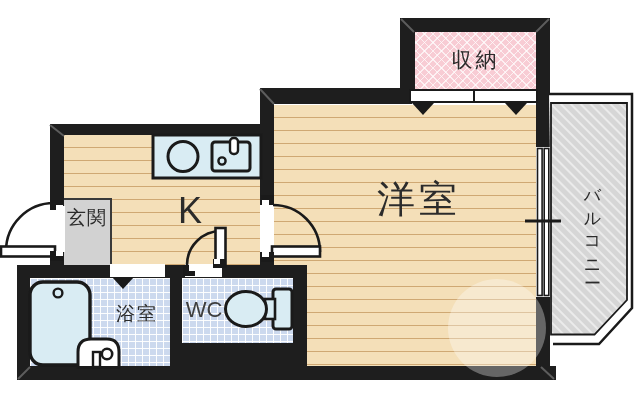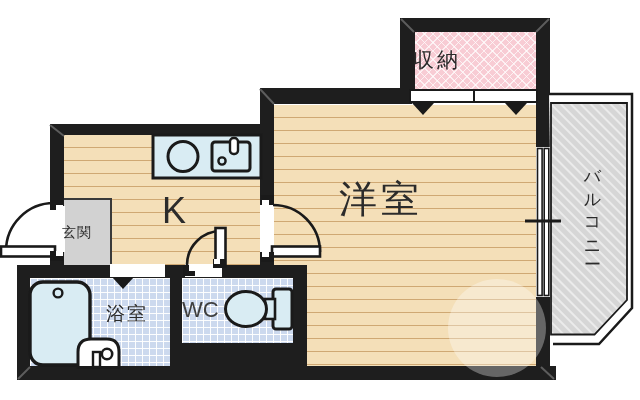--- a/index.html
+++ b/index.html
@@ -25,21 +25,21 @@
     background-image:
       repeating-linear-gradient(45deg,rgba(255,255,255,.7) 0,rgba(255,255,255,.7) 1px,transparent 1px,transparent 6px),
       repeating-linear-gradient(-45deg,rgba(255,255,255,.7) 0,rgba(255,255,255,.7) 1px,transparent 1px,transparent 6px);
   }
   .genkan{
     position:absolute;background:var(--entrance_gray,#d2d2d2);
     border-top:2px solid #3a3a3a;border-right:2px solid #3a3a3a;
   }
   .label{
     position:absolute;color:var(--text_dark,#2b2b2b);
-    text-align:left;line-height:1.1;white-space:nowrap;
+    text-align:center;line-height:1.1;white-space:nowrap;
   }
   #svg-overlay{position:absolute;left:0;top:0;pointer-events:none;}
 </style>
 </head>
 <body>
 
 <div id="plan">
 
   <div class="pink" style="left:415px;top:32px;width:121px;height:61px;"></div>
   <div class="floor-tan" style="left:274px;top:105px;width:262px;height:261px;"></div>
@@ -175,21 +175,21 @@
 
     <circle cx="497" cy="328" r="49" fill="rgba(255,255,255,0.32)"></circle>
   </svg>
 
   <div class="label" style="left:413px;top:48px;width:125px;font-size:21px;letter-spacing:3px;">収納</div>
 
   <div class="label" style="left:339px;top:179px;width:160px;font-size:38px;letter-spacing:4px;">洋室</div>
 
   <div class="label" style="left:162px;top:191px;width:56px;font-size:36px;">K</div>
 
-  <div class="label" style="left:62px;top:225px;width:50px;font-size:14px;letter-spacing:1px;">玄関</div>
+  <div class="label" style="left:62px;top:208px;width:50px;font-size:19px;letter-spacing:1px;">玄関</div>
 
   <div class="label" style="left:106px;top:304px;width:62px;font-size:19px;letter-spacing:2px;">浴室</div>
 
   <div class="label" style="left:182px;top:298px;width:44px;font-size:22px;color:#3f3f3f;">WC</div>
 
   <div class="label" style="left:579px;top:157px;width:22px;height:140px;writing-mode:vertical-rl;font-size:17px;letter-spacing:5px;">バルコニー</div>
 
 </div>
 
 </body></html>

